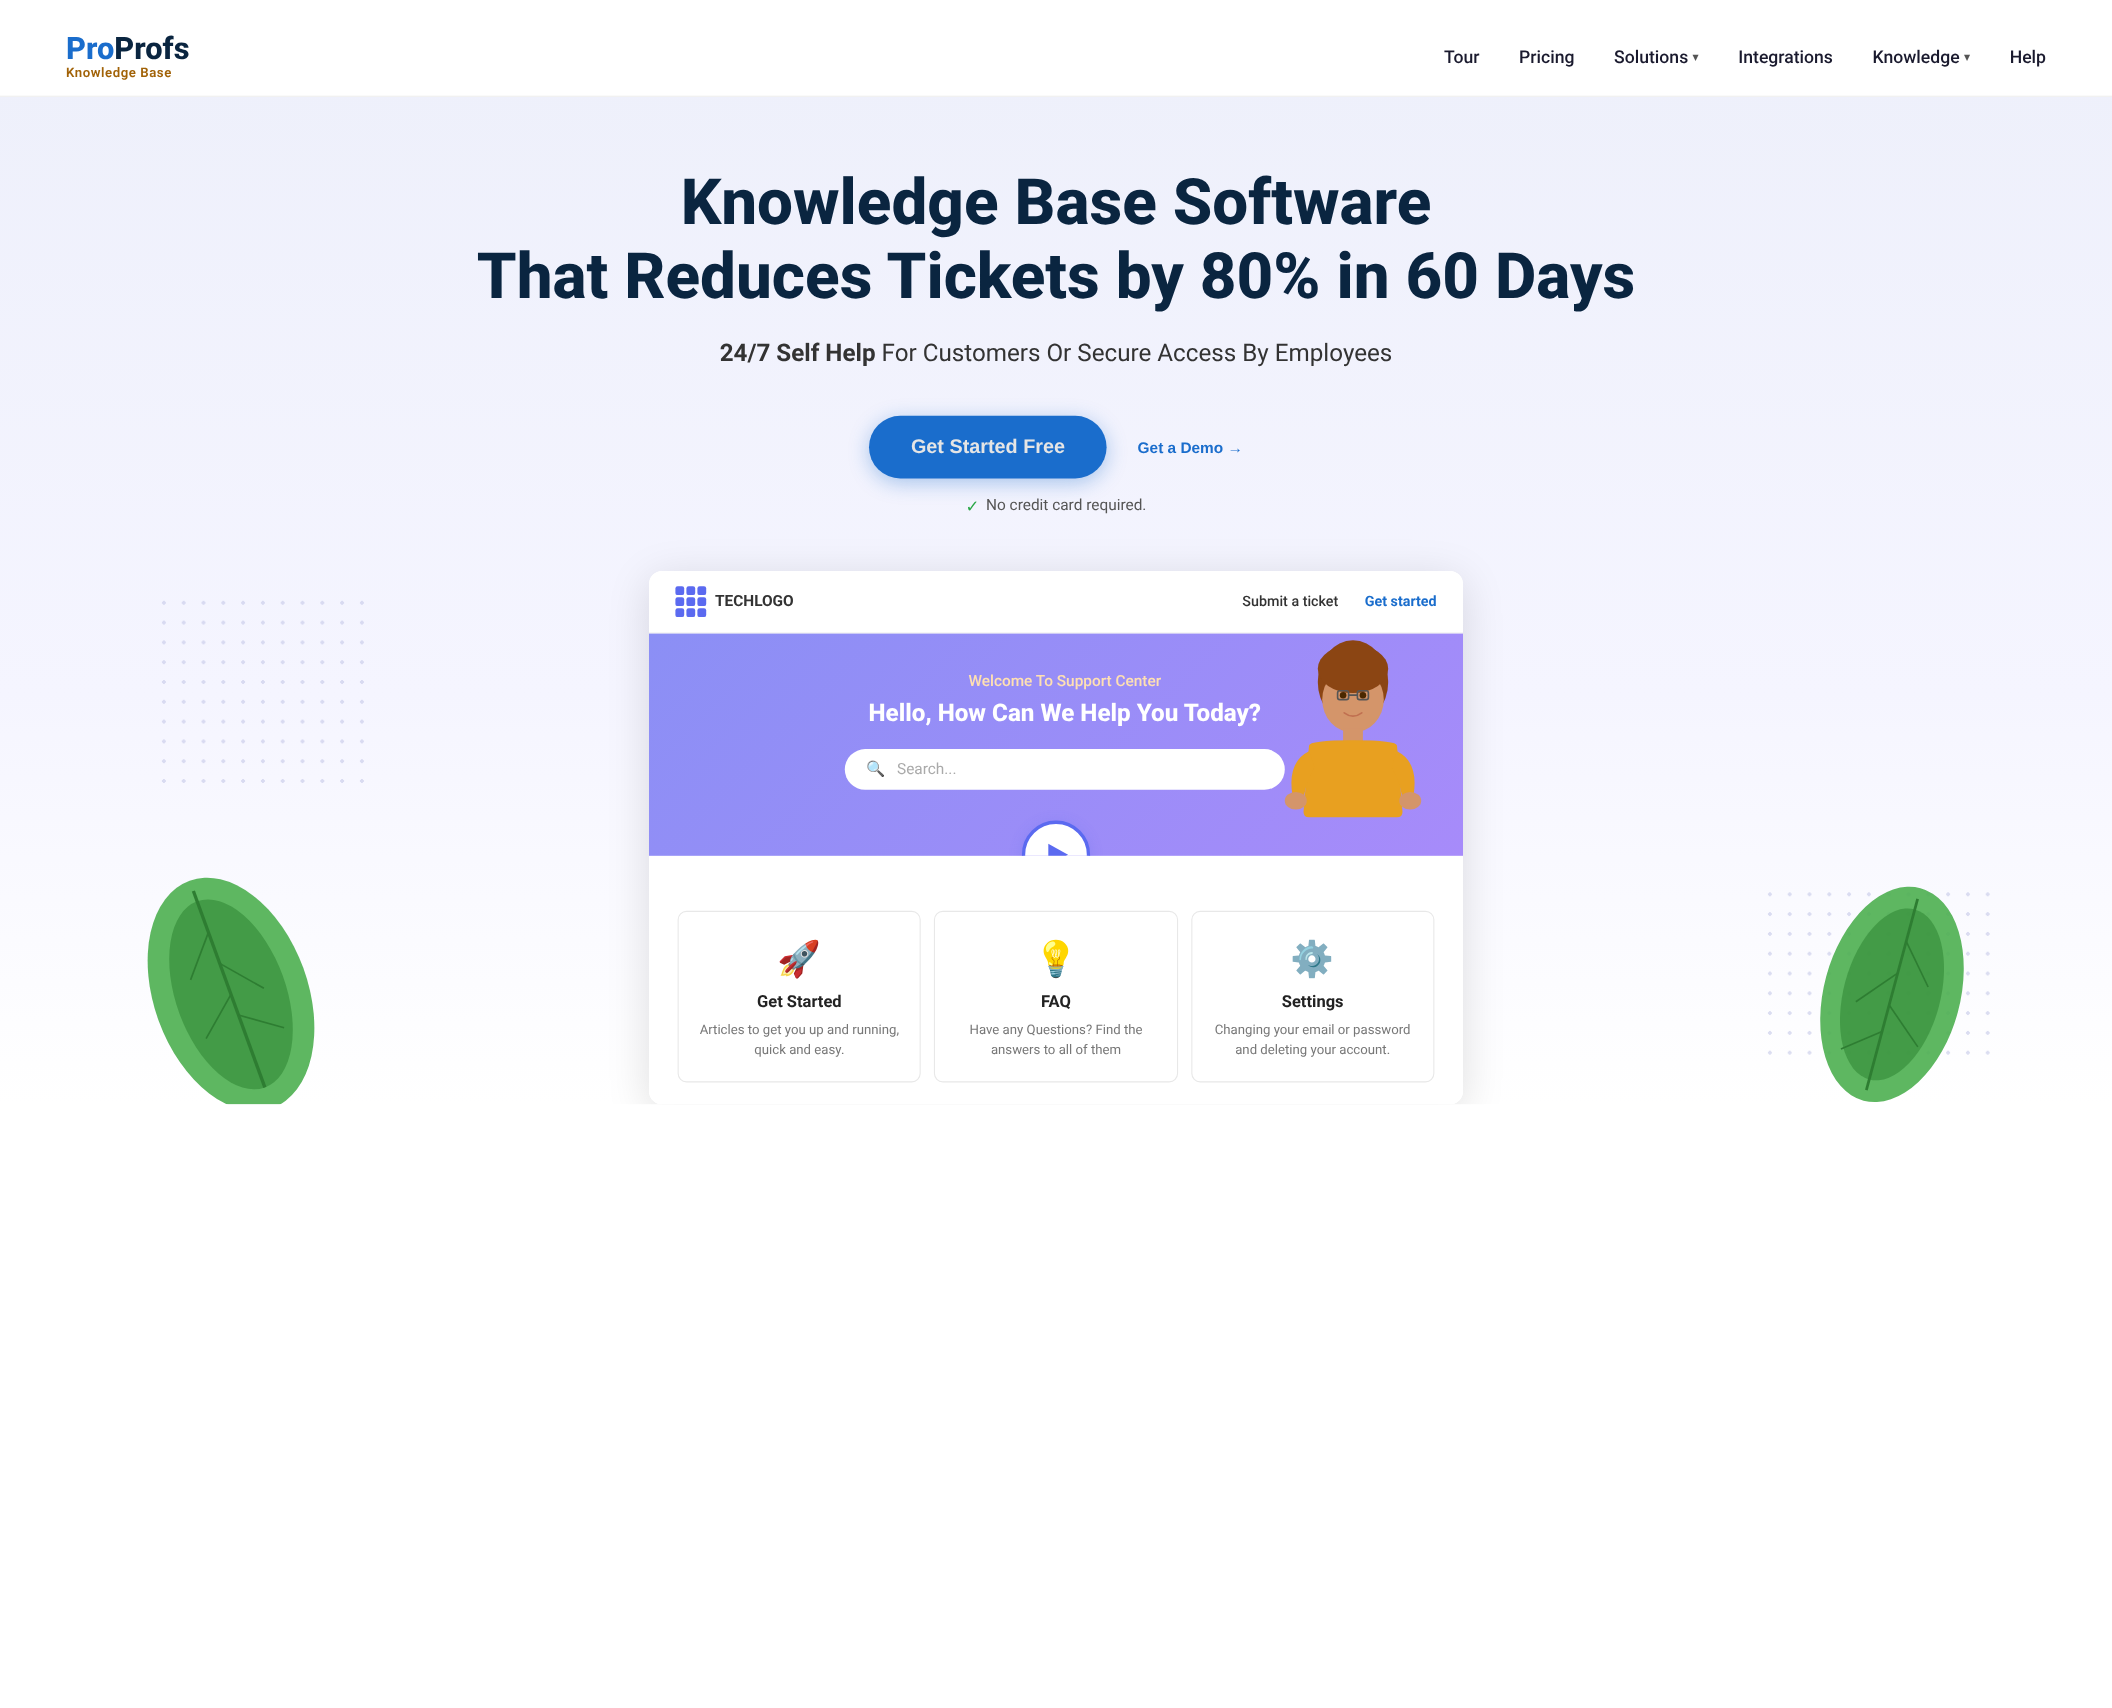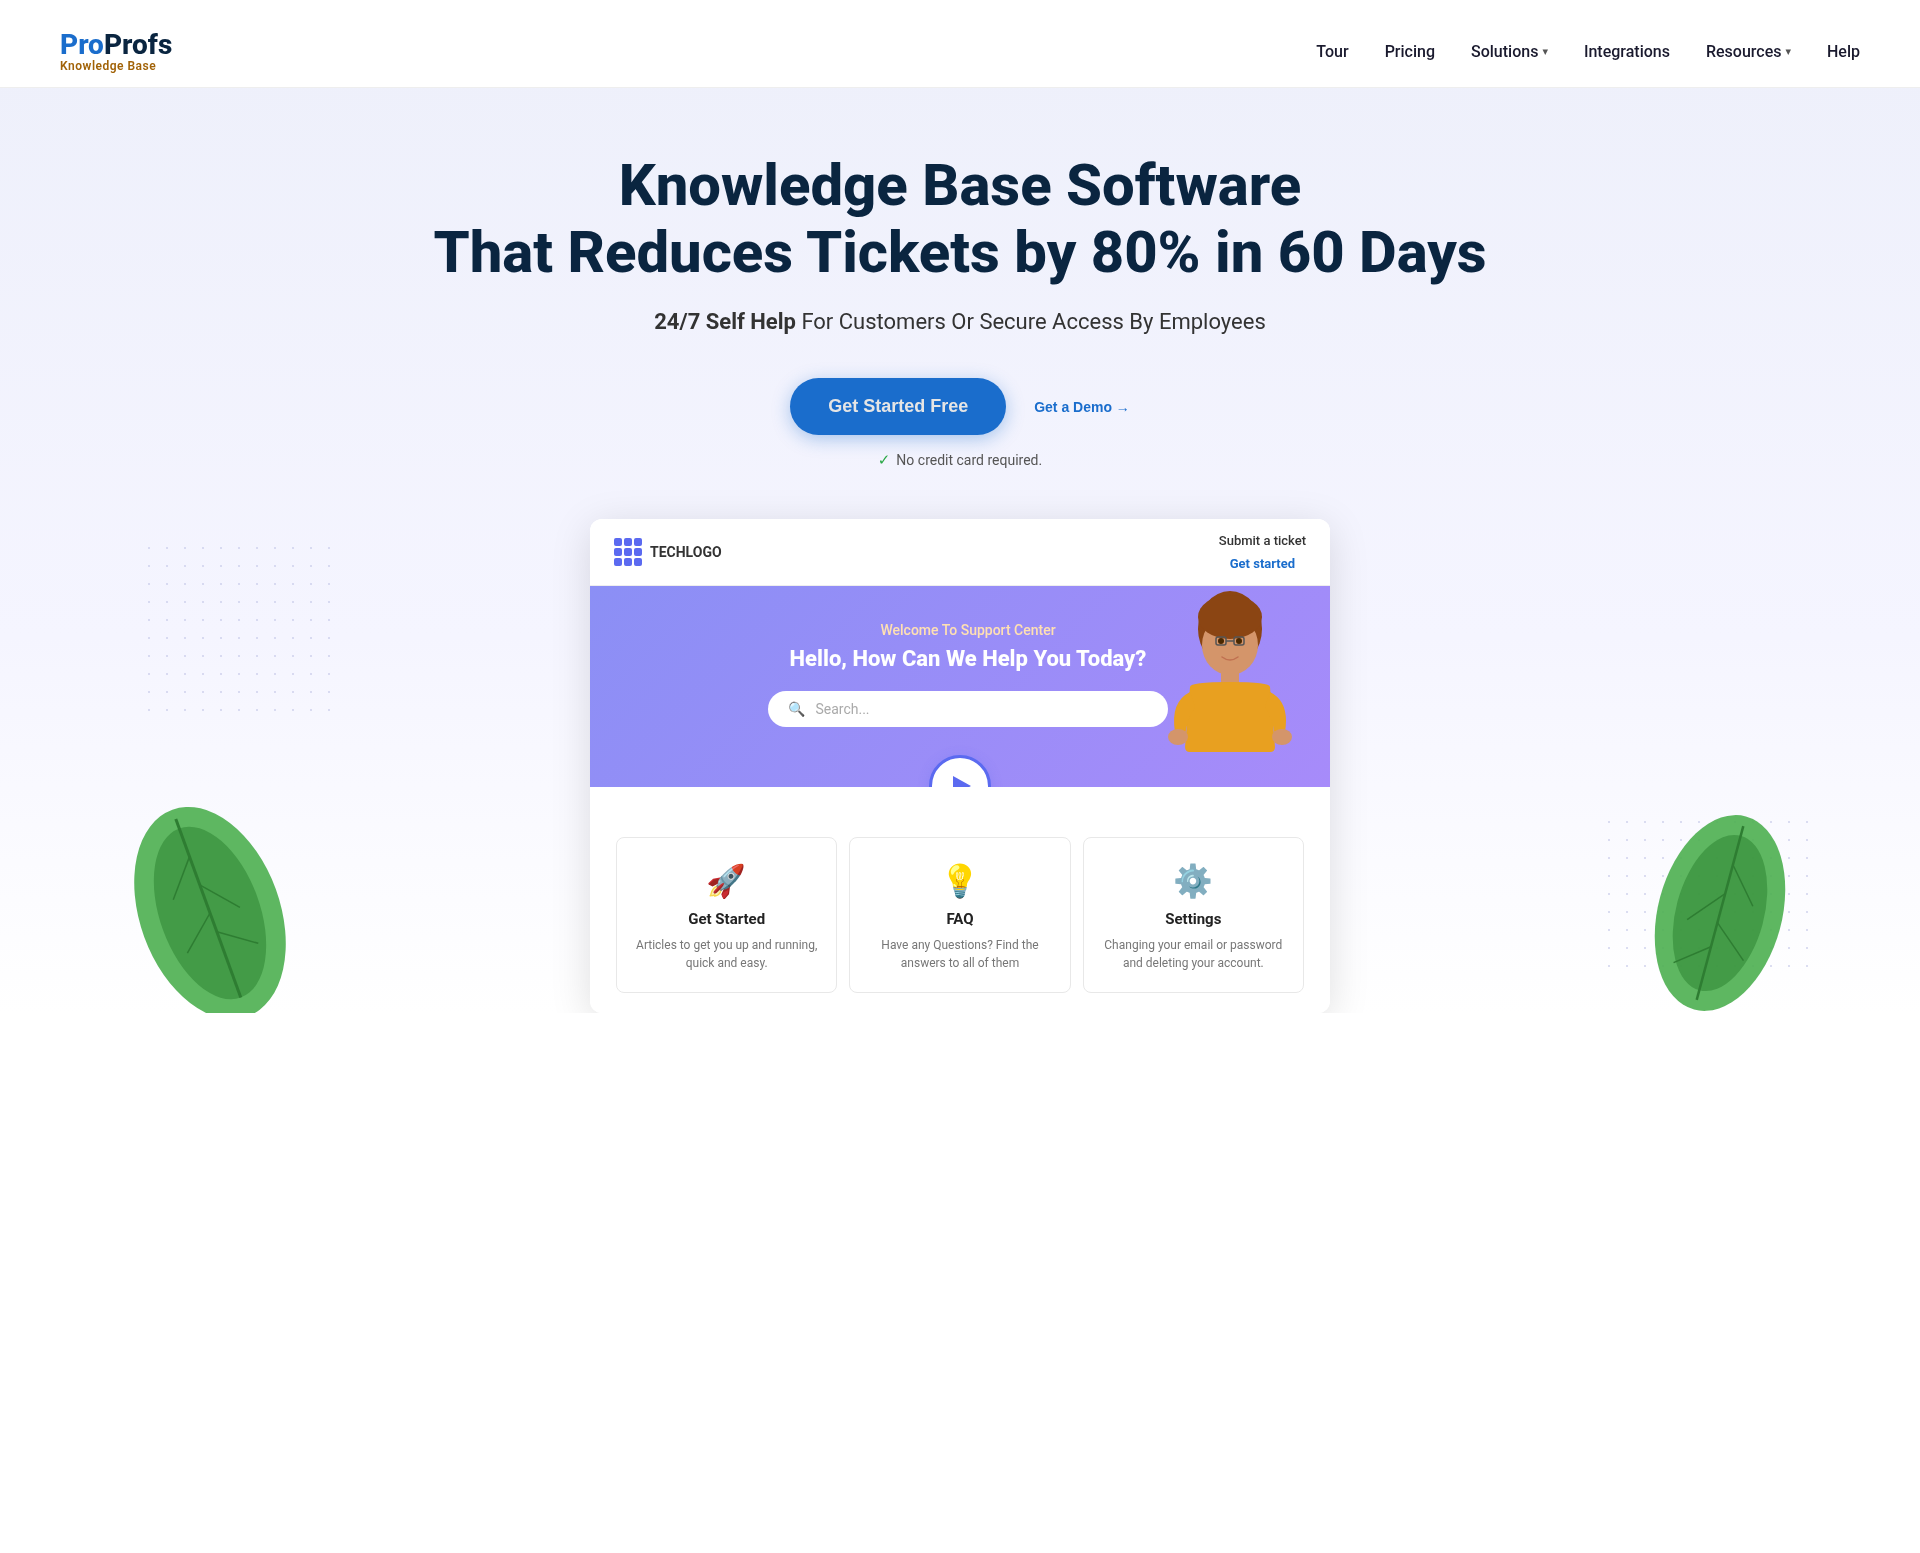--- a/index.html
+++ b/index.html
@@ -200,23 +200,22 @@
     }
     .mockup-logo-dot {
       width: 8px;
       height: 8px;
       border-radius: 2px;
       background: #5b6af0;
     }
     .mockup-topbar-links {
       display: flex;
       align-items: center;
-      gap: 8px;
+      gap: 24px;
       font-size: 13px;
-      flex-direction: column;
     }
     .mockup-topbar-link { color: #333; font-weight: 500; }
     .mockup-topbar-cta { color: #1a6dcc; font-weight: 700; }
 
     
     .mockup-hero {
       background: linear-gradient(135deg, #8b8ff5 0%, #a78bfa 100%);
       padding: 36px 24px 60px 40px;
       position: relative;
       text-align: center;
@@ -324,21 +323,21 @@
   </div>
   <nav>
     <a class="nav-link">Tour</a>
     <a class="nav-link">Pricing</a>
     <a class="nav-link">
       <span>Solutions</span>
       <span class="nav-chevron">▾</span>
     </a>
     <a class="nav-link">Integrations</a>
     <a class="nav-link">
-      <span>Resources</span>
+      <span>Knowledge</span>
       <span class="nav-chevron">▾</span>
     </a>
     <a class="nav-link">Help</a>
   </nav>
 </header>
 
 <section class="hero">
   <h1 class="hero-title-line1">Knowledge Base Software</h1>
   <h1 class="hero-title-line2">That Reduces Tickets by 80% in 60 Days</h1>
   <p class="hero-subtitle">

